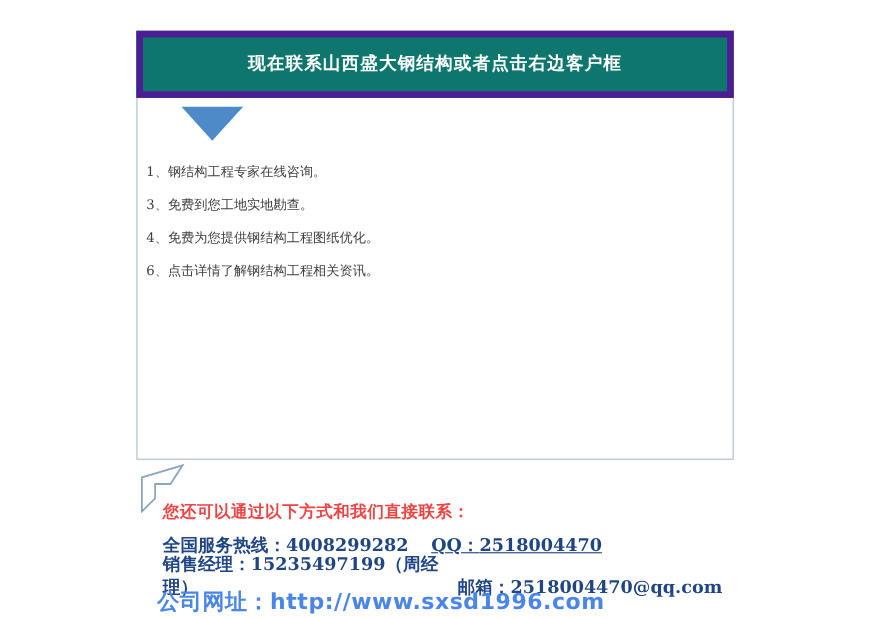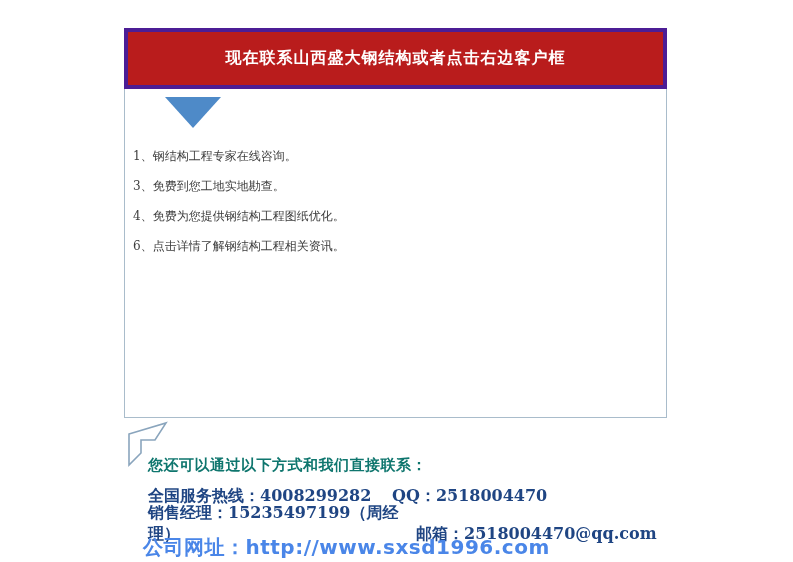--- a/index.html
+++ b/index.html
@@ -17,22 +17,22 @@
     left: 124px; top: 28px;
     width: 543px; height: 390px;
     box-sizing: border-box;
     border: 1px solid #a9bccb;
     background: #ffffff;
   }
   .panel-header {
     box-sizing: border-box;
     height: 61px;
     margin: -1px -1px 0 -1px;
-    background: #b91c1c;
-    border: 4px solid #4c1d95;
+    background: #0f766e;
+    border: 6px solid #4c1d95;
     display: flex;
     align-items: center;
     justify-content: center;
   }
   .panel-title {
     color: #ffffff;
     font-size: 16px;
     font-weight: bold;
     letter-spacing: 1px;
   }
@@ -70,34 +70,34 @@
   
   .flag-icon-wrap {
     position: absolute;
     left: 127px; top: 420px;
     width: 42px; height: 47px;
   }
   .contact-intro {
     position: absolute;
     left: 148px; top: 456px;
     margin: 0;
-    color: #0f766e;
+    color: #ef4444;
     font-size: 15px;
     font-weight: bold;
     letter-spacing: 0.5px;
   }
   .contact-row {
     position: absolute;
     left: 148px;
     margin: 0;
     color: #1f4583;
     font-size: 16px;
     font-weight: bold;
   }
-  .row-hotline { top: 486px; }
+  .row-hotline { top: 486px; text-decoration: underline; }
   .row-manager { top: 503px; }
   .row-hotline .col-first { display: inline-block; width: 244px; }
   .row-manager .col-first { display: inline-block; width: 268px; }
   .site-line {
     position: absolute;
     left: 143px; top: 534px;
     margin: 0;
     font-family: "DejaVu Sans", "Liberation Sans", sans-serif;
     font-size: 20px;
     font-weight: bold;

